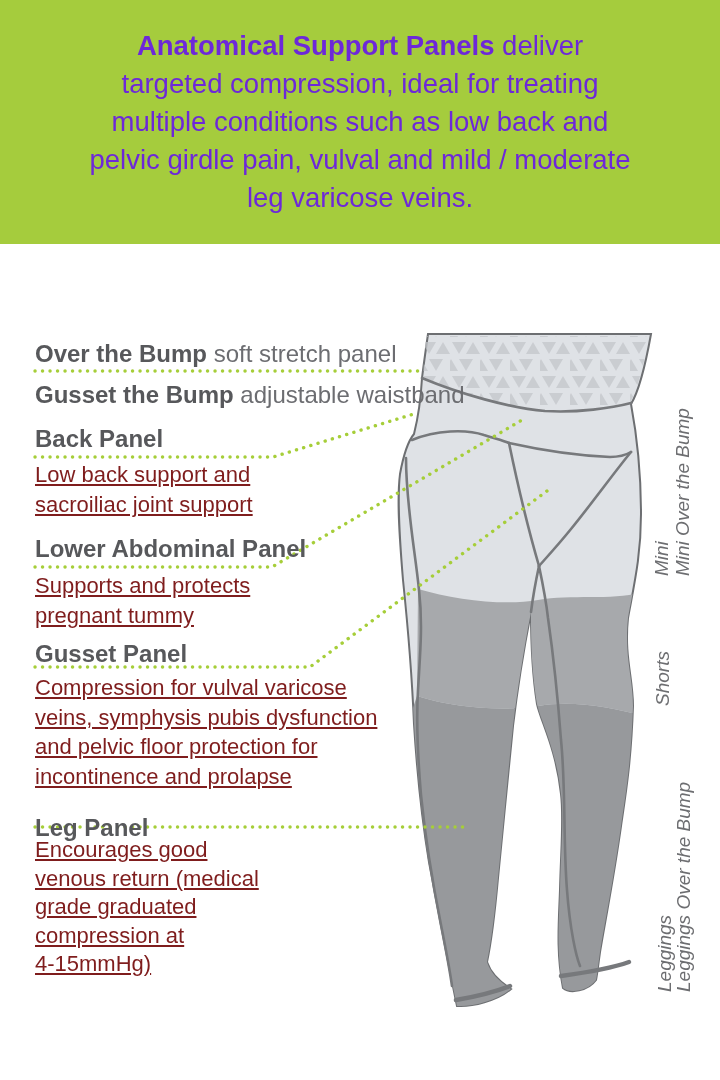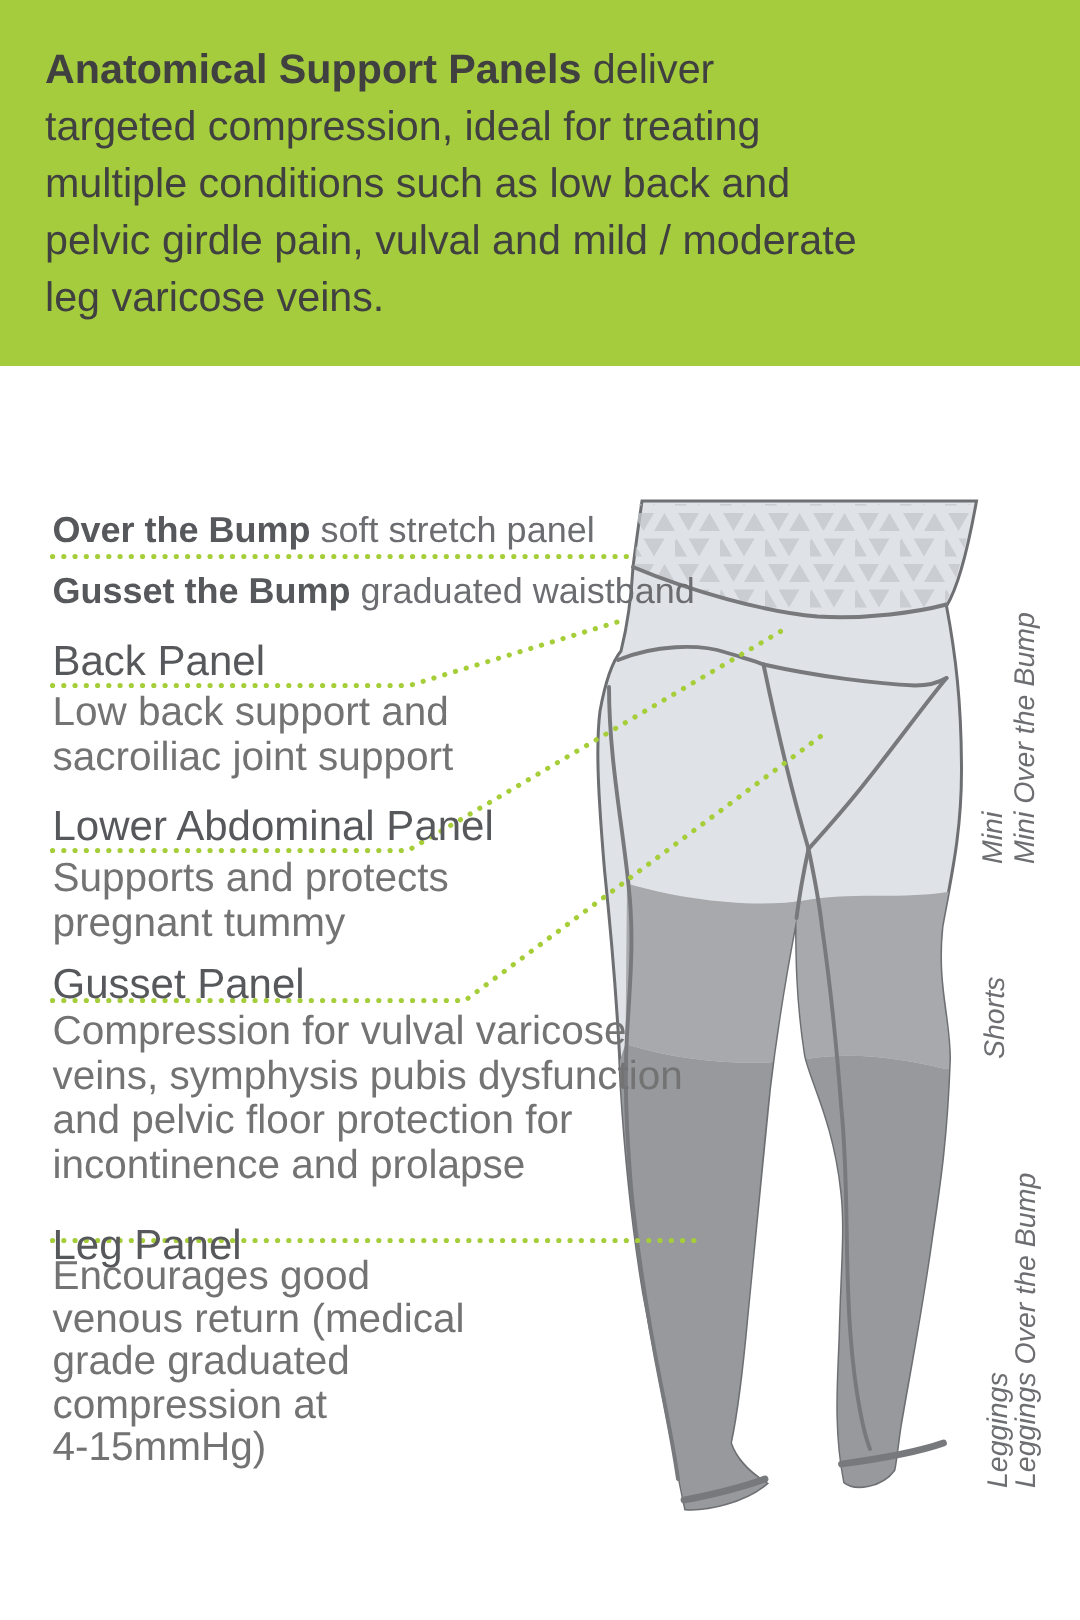--- a/index.html
+++ b/index.html
@@ -5,32 +5,32 @@
   html,body{margin:0;padding:0;background:#ffffff;}
   .page{
     position:relative;width:720px;height:1080px;background:#ffffff;overflow:hidden;
     font-family:"Liberation Sans",sans-serif;
   }
   
   .banner{
     position:absolute;top:0;left:0;width:720px;height:244px;background:#a5cc3d;
   }
   .banner-text{
-    margin:27px auto 0;width:660px;text-align:left;color:#404040;
+    margin:27px auto 0;width:660px;text-align:center;color:#6d28d9;
     font-size:27.5px;line-height:38px;font-weight:400;white-space:pre-line;
   }
   .banner-text strong{font-weight:700;}
   
   .diagram{position:absolute;inset:0;}
   .diagram svg{position:absolute;top:0;left:0;}
   .lbl{position:absolute;left:35px;}
   .lead{font-size:24px;color:#6c6d71;white-space:pre-line;}
   .lead strong{color:#57585b;font-weight:700;}
-  .panel-heading{font-size:28px;font-weight:400;color:#57585b;}
-  .panel-body{font-size:27px;color:#737373;line-height:29.5px;white-space:pre-line;}
+  .panel-heading{font-size:24px;font-weight:700;color:#57585b;}
+  .panel-body{font-size:22px;color:#7f1d1d;line-height:29.5px;white-space:pre-line;text-decoration:underline;}
   .rot-label{
     font-size:19px;font-style:italic;fill:#6d6e71;
     font-family:"Liberation Sans",sans-serif;
   }
 </style>
 </head>
 <body>
 
 <div class="page">
 
@@ -123,21 +123,21 @@
         <text class="rot-label" transform="rotate(-90 668 576)" x="668" y="576">Mini</text>
         <text class="rot-label" transform="rotate(-90 689 576)" x="689" y="576">Mini Over the Bump</text>
         <text class="rot-label" transform="rotate(-90 669 706)" x="669" y="706">Shorts</text>
         <text class="rot-label" transform="rotate(-90 671 992)" x="671" y="992">Leggings</text>
         <text class="rot-label" transform="rotate(-90 690 992)" x="690" y="992">Leggings Over the Bump</text>
       </g>
     </svg>
 
     <div class="lbl lead" style="top:340px"><strong>Over the Bump</strong><span> soft stretch panel</span></div>
 
-    <div class="lbl lead" style="top:381px"><strong>Gusset the Bump</strong><span> graduated waistband</span></div>
+    <div class="lbl lead" style="top:381px"><strong>Gusset the Bump</strong><span> adjustable waistband</span></div>
 
     <div class="lbl panel-heading" style="top:425px">Back Panel</div>
     <div class="lbl panel-body" style="top:460px">Low back support and
 sacroiliac joint support</div>
 
     <div class="lbl panel-body" style="top:571px">Supports and protects
 pregnant tummy</div>
     <div class="lbl panel-heading" style="top:535px">Lower Abdominal Panel</div>
 
     <div class="lbl panel-body" style="top:673px">Compression for vulval varicose

